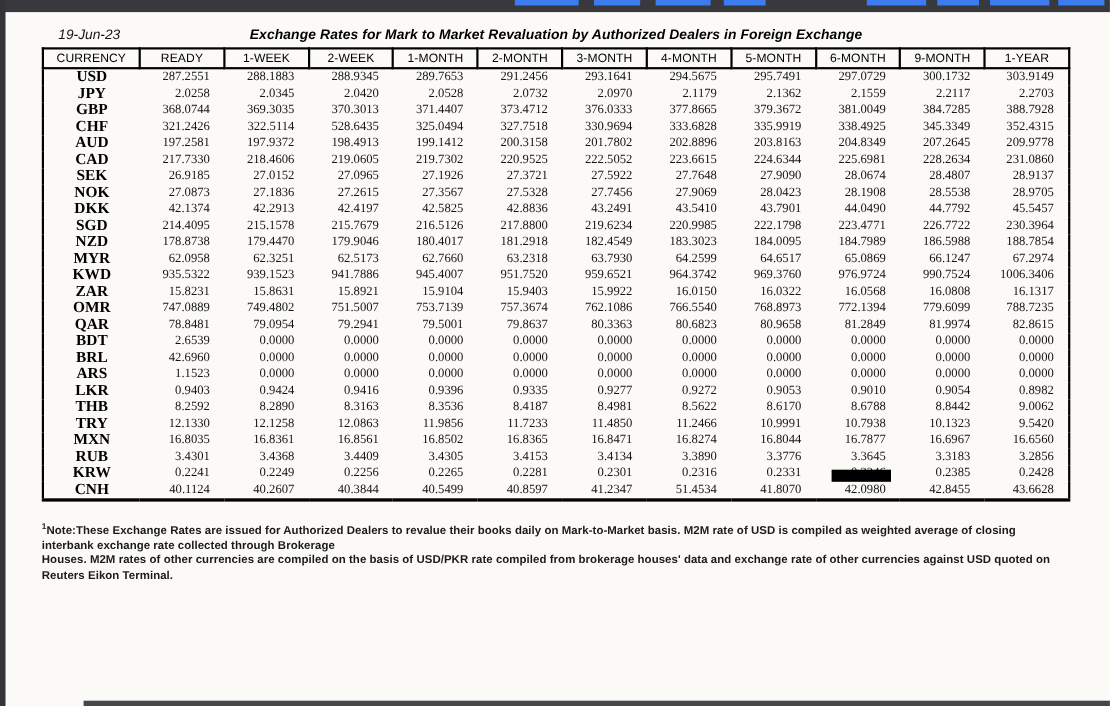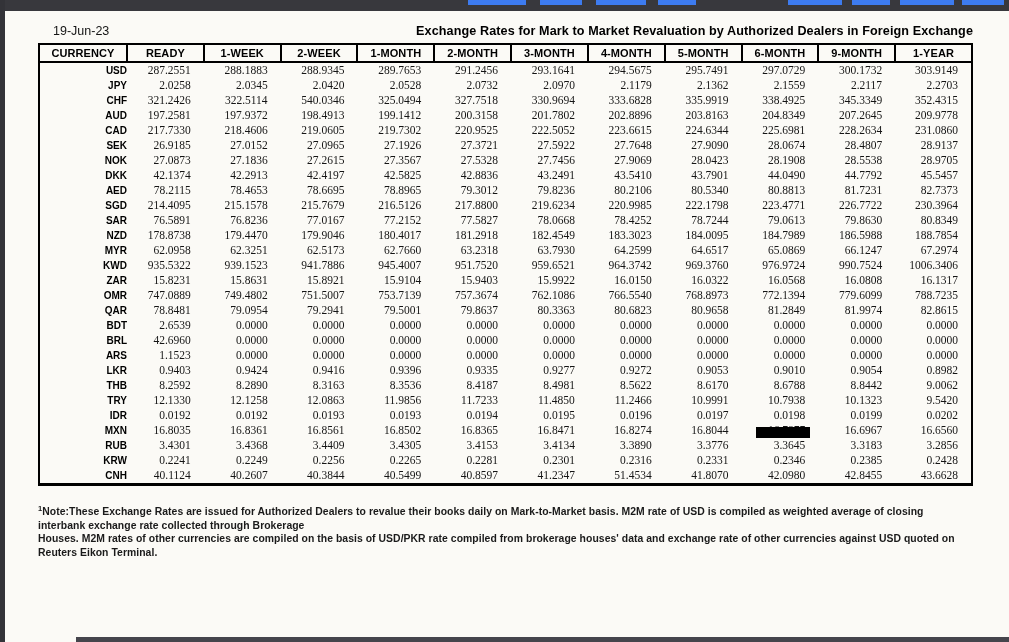--- a/index.html
+++ b/index.html
@@ -7,39 +7,39 @@
     position:relative; width:1009px; height:642px; overflow:hidden;
     background:#fbfaf6; font-family:"Liberation Sans", sans-serif;
   }
   
   .top-bar { position:absolute; top:0; left:0; width:1009px; height:11px; background:#38383d; z-index:5; }
   .blue-frag { position:absolute; top:0; height:5px; background:#3d7bf0; z-index:6; }
   .left-bar { position:absolute; top:0; left:0; width:5px; height:642px; background:#333338; z-index:6; }
   .bottom-bar { position:absolute; bottom:0; left:76px; width:933px; height:5px; background:#45454c; z-index:5; }
 
   .content { position:absolute; left:38px; top:11px; width:935px; }
-  .header-row { position:relative; height:29px; margin-top:3px; }
+  .header-row { position:relative; height:29px; margin-top:3px;font-style:italic; }
   .date { position:absolute; left:15px; top:10px; font-size:12.5px; color:#151515; }
-  .title { text-align:right; padding-top:10px; font-weight:bold; font-size:12.6px; color:#000; letter-spacing:0.1px; }
+  .title { text-align:center; padding-top:10px; font-weight:bold; font-size:12.6px; color:#000; letter-spacing:0.1px; }
 
   table.rates { border-collapse:collapse; table-layout:fixed; width:935px;
     border:2px solid #000; border-bottom:3px solid #000; }
   table.rates thead th {
-    border:2px solid #000; font-size:11px; font-weight:bold; color:#000;
+    border:2px solid #000; font-size:11px; font-weight:normal; color:#000;
     padding:1px 0; height:14px; letter-spacing:0.1px;
   }
   table.rates col.c0 { width:88px; }
   table.rates tbody td {
     font-family:"Liberation Serif", serif; font-size:11.5px; color:#141414;
     text-align:right; padding:0 13px 0 0; height:15px; line-height:15px;
     white-space:nowrap; overflow:hidden;
   }
   table.rates tbody td.cur {
-    font-family:Liberation Sans, sans-serif; font-weight:bold; font-size:10px;
-    text-align:right; padding:0; color:#000;
+    font-family:Liberation Serif, serif; font-weight:bold; font-size:14px;
+    text-align:center; padding:0; color:#000;
   }
   .black-box { position:absolute; left:756px; top:427px; width:54px; height:11px; background:#000; z-index:3; }
 
   .footnote { margin-top:16px; width:935px; font-size:10.4px; font-weight:600;
     line-height:13.5px; color:#1a1a1a; letter-spacing:0.05px; }
   .footnote sup { font-size:7.5px; }
 </style>
 </head>
 <body>
 
@@ -104,24 +104,38 @@
           <td>2.0528</td>
           <td>2.0732</td>
           <td>2.0970</td>
           <td>2.1179</td>
           <td>2.1362</td>
           <td>2.1559</td>
           <td>2.2117</td>
           <td>2.2703</td>
         </tr>
         <tr>
+          <td class="cur">GBP</td>
+          <td>368.0744</td>
+          <td>369.3035</td>
+          <td>370.3013</td>
+          <td>371.4407</td>
+          <td>373.4712</td>
+          <td>376.0333</td>
+          <td>377.8665</td>
+          <td>379.3672</td>
+          <td>381.0049</td>
+          <td>384.7285</td>
+          <td>388.7928</td>
+        </tr>
+        <tr>
           <td class="cur">CHF</td>
           <td>321.2426</td>
           <td>322.5114</td>
-          <td>540.0346</td>
+          <td>528.6435</td>
           <td>325.0494</td>
           <td>327.7518</td>
           <td>330.9694</td>
           <td>333.6828</td>
           <td>335.9919</td>
           <td>338.4925</td>
           <td>345.3349</td>
           <td>352.4315</td>
         </tr>
         <tr>
@@ -188,62 +202,34 @@
           <td>42.5825</td>
           <td>42.8836</td>
           <td>43.2491</td>
           <td>43.5410</td>
           <td>43.7901</td>
           <td>44.0490</td>
           <td>44.7792</td>
           <td>45.5457</td>
         </tr>
         <tr>
-          <td class="cur">AED</td>
-          <td>78.2115</td>
-          <td>78.4653</td>
-          <td>78.6695</td>
-          <td>78.8965</td>
-          <td>79.3012</td>
-          <td>79.8236</td>
-          <td>80.2106</td>
-          <td>80.5340</td>
-          <td>80.8813</td>
-          <td>81.7231</td>
-          <td>82.7373</td>
-        </tr>
-        <tr>
           <td class="cur">SGD</td>
           <td>214.4095</td>
           <td>215.1578</td>
           <td>215.7679</td>
           <td>216.5126</td>
           <td>217.8800</td>
           <td>219.6234</td>
           <td>220.9985</td>
           <td>222.1798</td>
           <td>223.4771</td>
           <td>226.7722</td>
           <td>230.3964</td>
         </tr>
         <tr>
-          <td class="cur">SAR</td>
-          <td>76.5891</td>
-          <td>76.8236</td>
-          <td>77.0167</td>
-          <td>77.2152</td>
-          <td>77.5827</td>
-          <td>78.0668</td>
-          <td>78.4252</td>
-          <td>78.7244</td>
-          <td>79.0613</td>
-          <td>79.8630</td>
-          <td>80.8349</td>
-        </tr>
-        <tr>
           <td class="cur">NZD</td>
           <td>178.8738</td>
           <td>179.4470</td>
           <td>179.9046</td>
           <td>180.4017</td>
           <td>181.2918</td>
           <td>182.4549</td>
           <td>183.3023</td>
           <td>184.0095</td>
           <td>184.7989</td>
@@ -398,34 +384,20 @@
           <td>11.9856</td>
           <td>11.7233</td>
           <td>11.4850</td>
           <td>11.2466</td>
           <td>10.9991</td>
           <td>10.7938</td>
           <td>10.1323</td>
           <td>9.5420</td>
         </tr>
         <tr>
-          <td class="cur">IDR</td>
-          <td>0.0192</td>
-          <td>0.0192</td>
-          <td>0.0193</td>
-          <td>0.0193</td>
-          <td>0.0194</td>
-          <td>0.0195</td>
-          <td>0.0196</td>
-          <td>0.0197</td>
-          <td>0.0198</td>
-          <td>0.0199</td>
-          <td>0.0202</td>
-        </tr>
-        <tr>
           <td class="cur">MXN</td>
           <td>16.8035</td>
           <td>16.8361</td>
           <td>16.8561</td>
           <td>16.8502</td>
           <td>16.8365</td>
           <td>16.8471</td>
           <td>16.8274</td>
           <td>16.8044</td>
           <td>16.7877</td>

